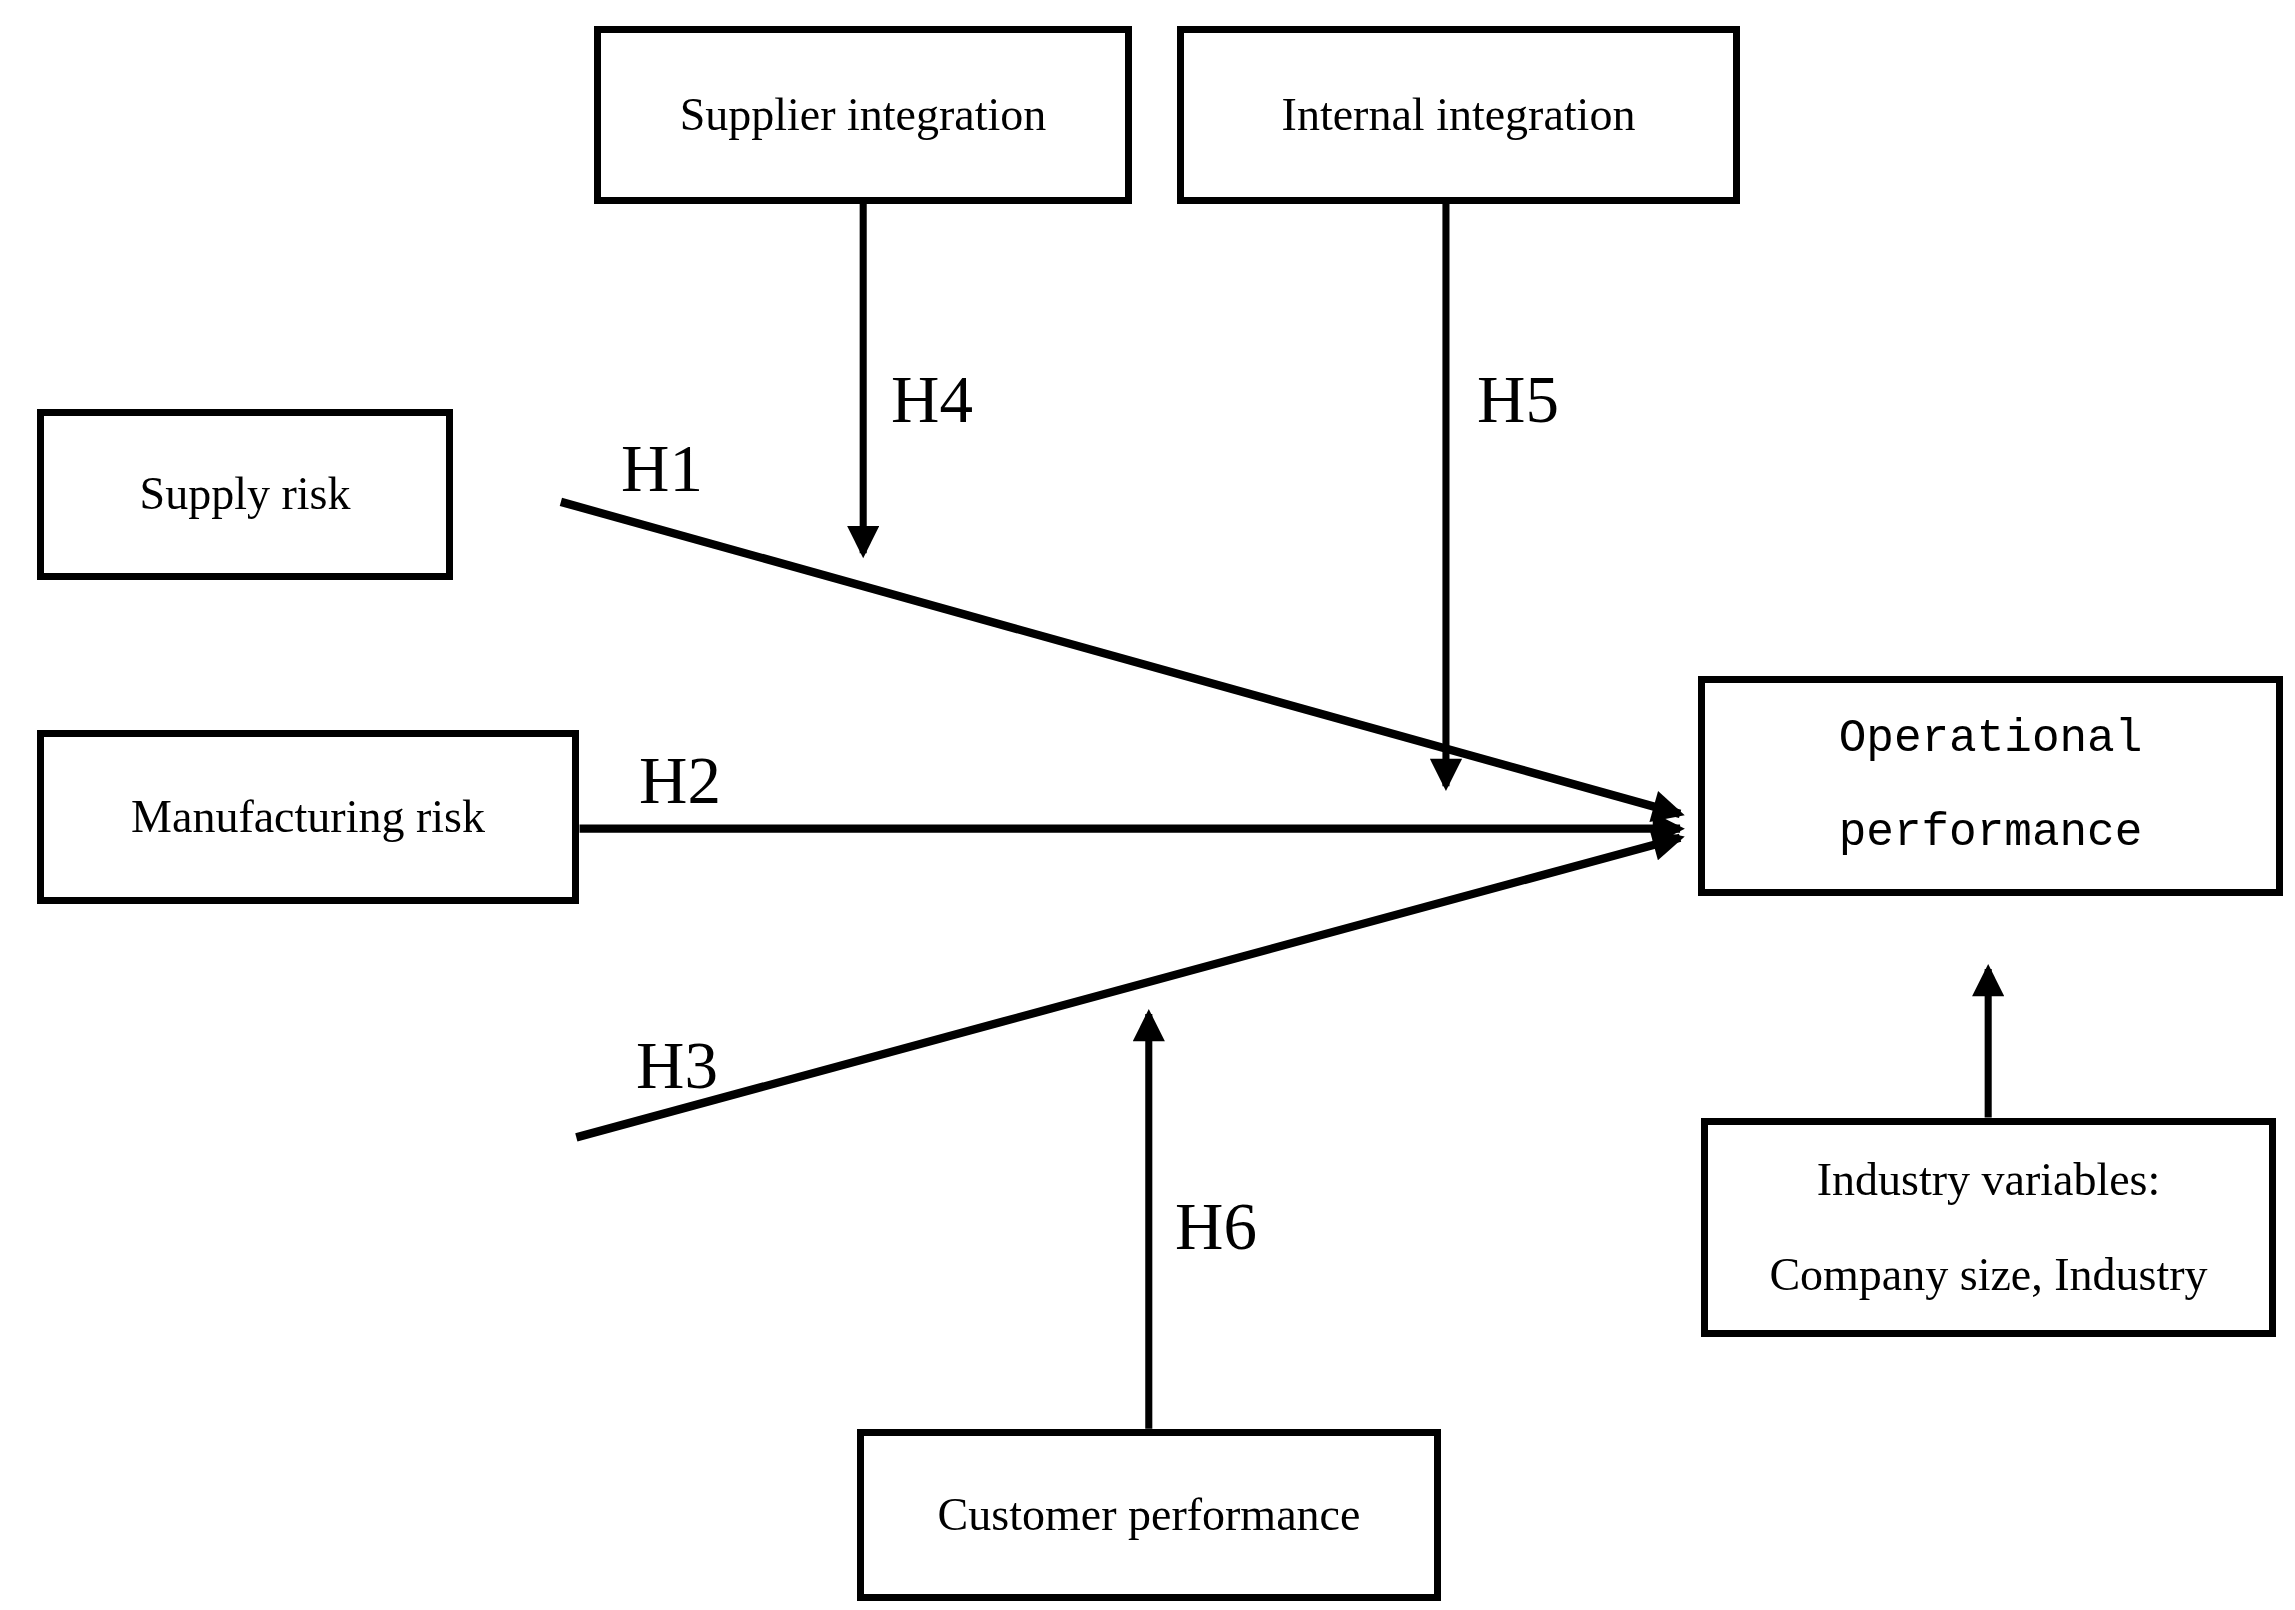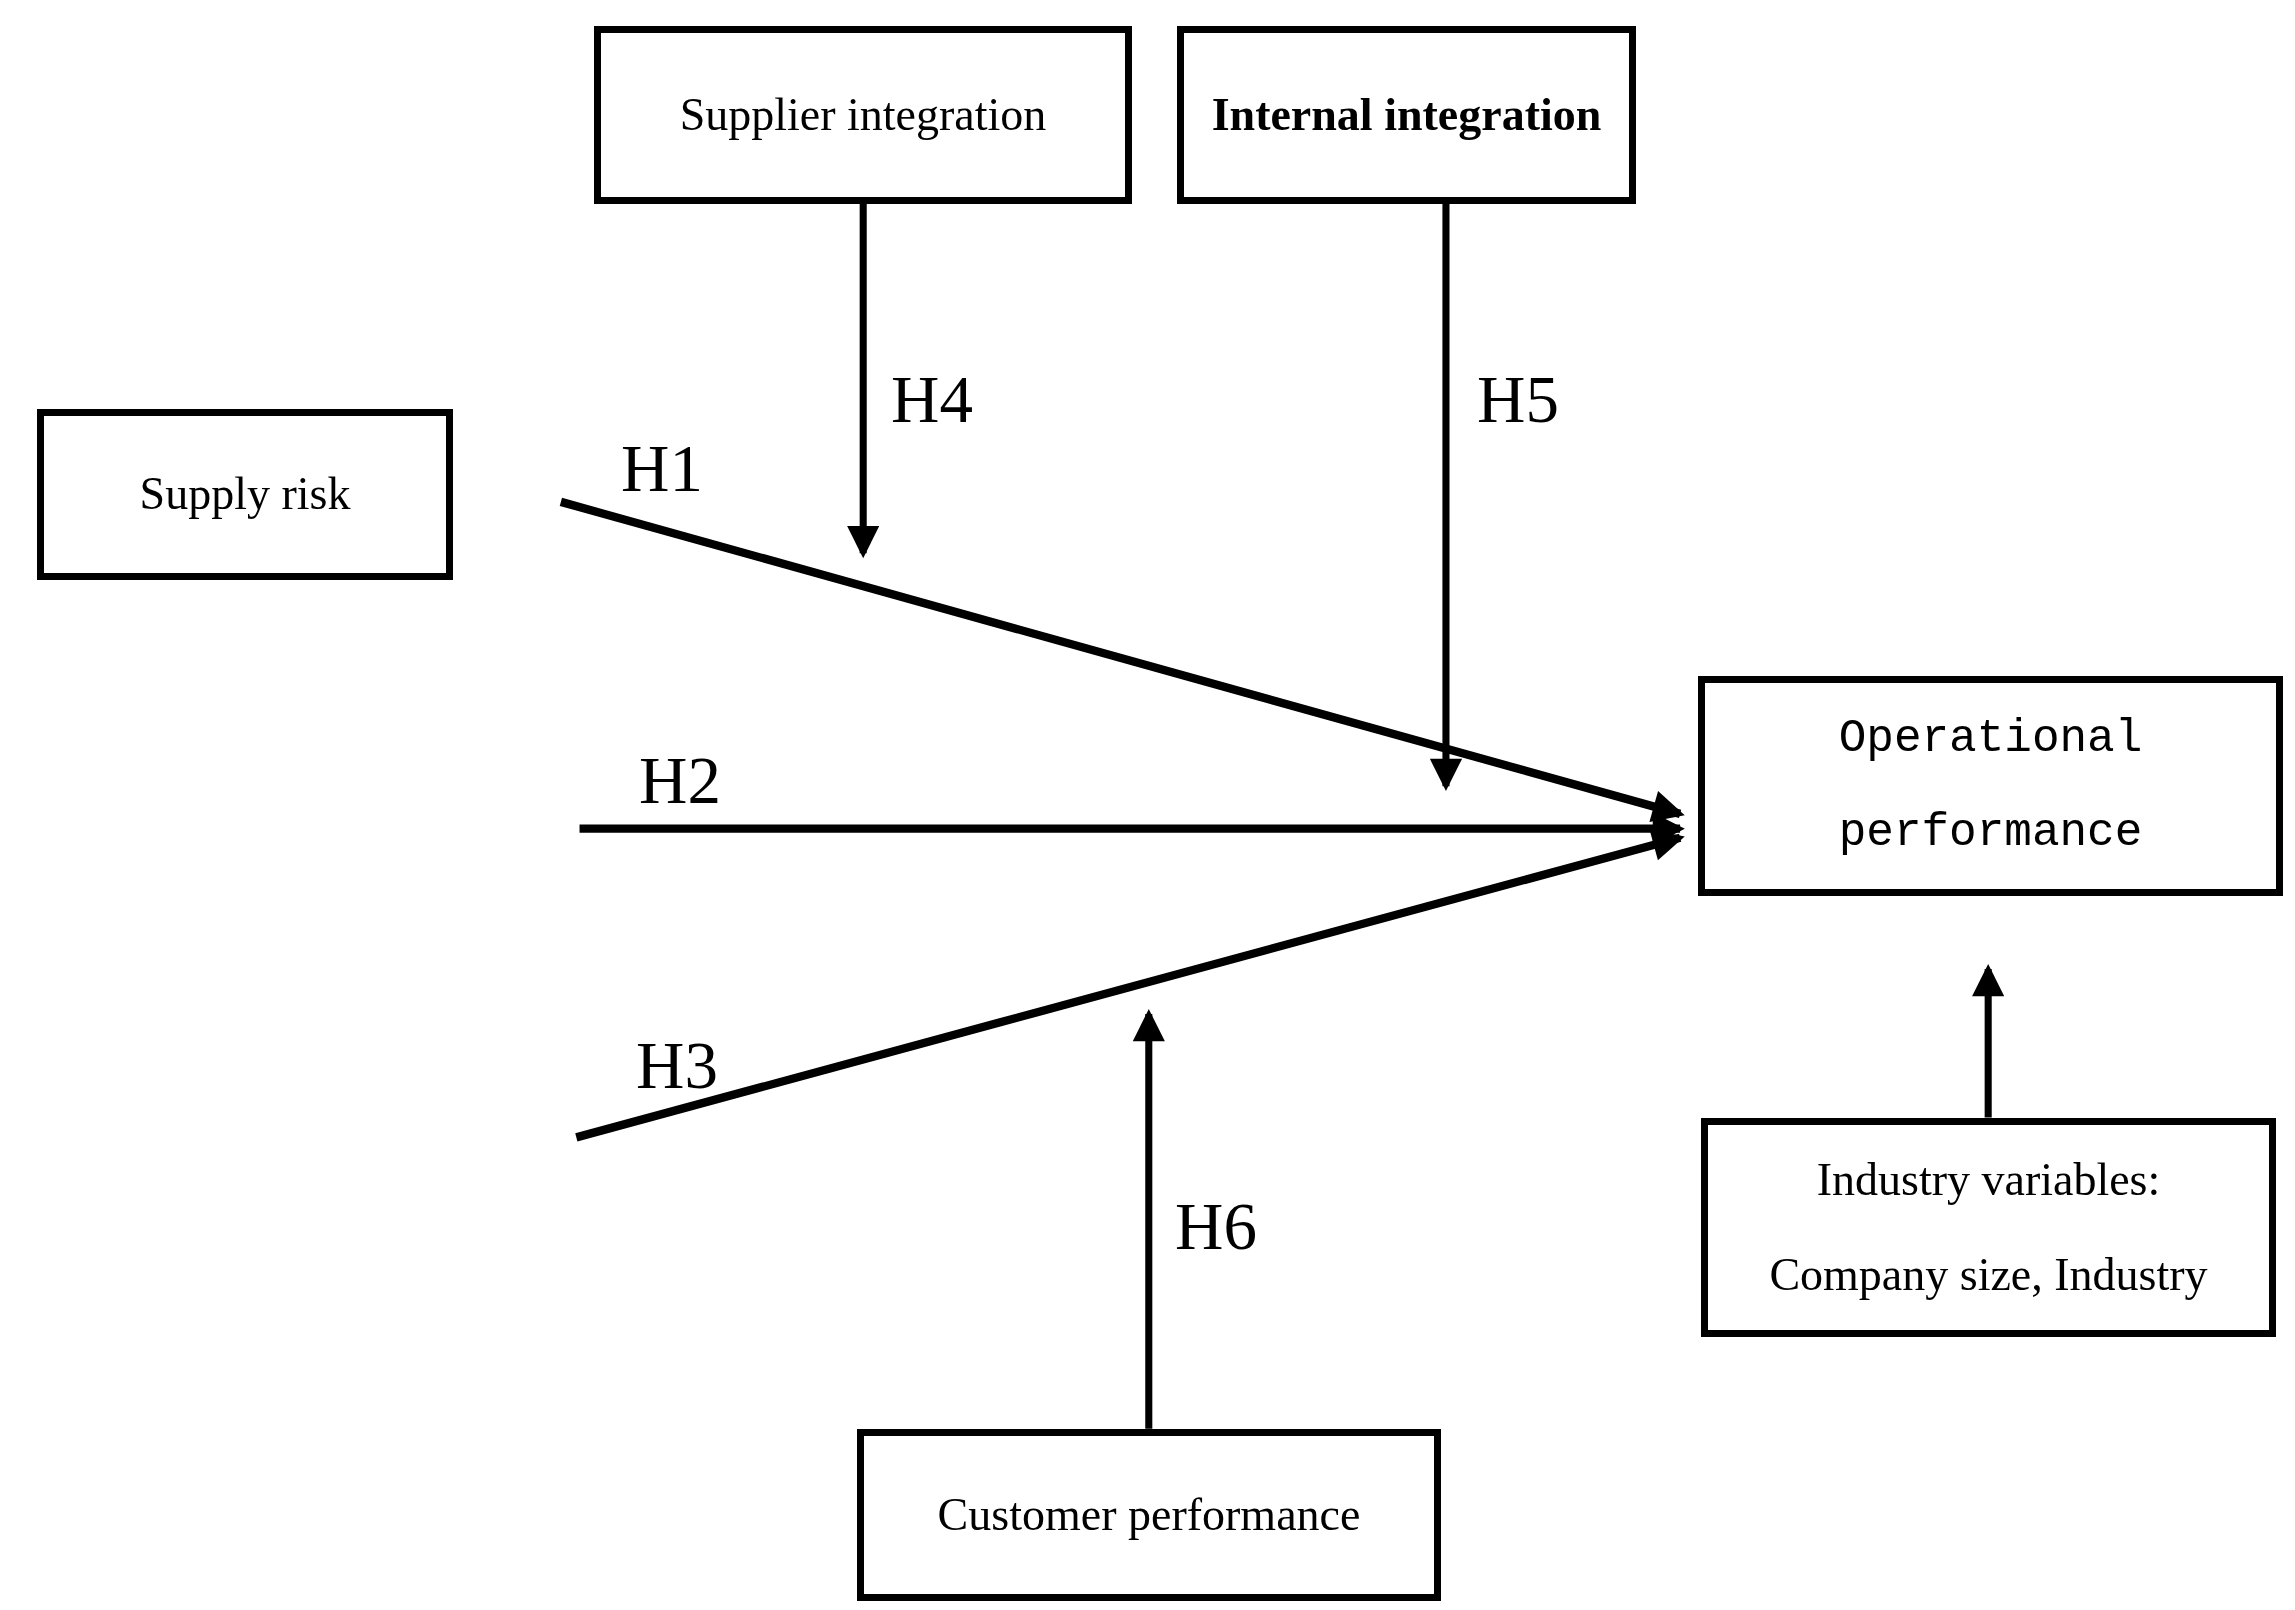--- a/index.html
+++ b/index.html
@@ -43,21 +43,21 @@
   }
   .hlabel {
     position: absolute;
     transform: translate(-50%, -50%);
     font-weight: normal;
     font-size: 67px;
     white-space: nowrap;
   }
   
   #box-supplier      { left: 594px;  top: 26px;   width: 538px; height: 178px; }
-  #box-internal      { left: 1177px; top: 26px;   width: 459px; height: 178px; font-weight: bold; }
+  #box-internal      { left: 1177px; top: 26px;   width: 563px; height: 178px; }
   #box-supply        { left: 37px;   top: 409px;  width: 416px; height: 171px; }
   #box-manufacturing { left: 37px;   top: 730px; width: 542px; height: 174px; }
   #box-demand        { left: 37px;   top: 1058px; width: 539px; height: 172px; }
   #box-operational   { left: 1698px; top: 676px; width: 585px; height: 220px; font-family: Liberation Mono, monospace; }
   #box-control       { left: 1701px; top: 1118px; width: 575px; height: 219px; }
   #box-customer      { left: 857px; top: 1429px; width: 584px; height: 172px; }
   
   #label-h1 { left: 662px; top: 468px; }
   #label-h2 { left: 680px; top: 780px; }
   #label-h3 { left: 677px; top: 1065px; }
@@ -97,20 +97,23 @@
   </div>
 
   <div class="box" id="box-internal">
     <span class="line">Internal integration</span>
   </div>
 
   <div class="box" id="box-supply">
     <span class="line">Supply risk</span>
   </div>
 
+  <div class="box" id="box-manufacturing">
+    <span class="line">Manufacturing risk</span>
+  </div>
 
 
   <div class="box" id="box-operational">
     <span class="line">Operational</span>
     <span class="line">performance</span>
   </div>
 
   <div class="box" id="box-control">
     <span class="line">Industry variables:</span>
     <span class="line">Company size, Industry</span>

